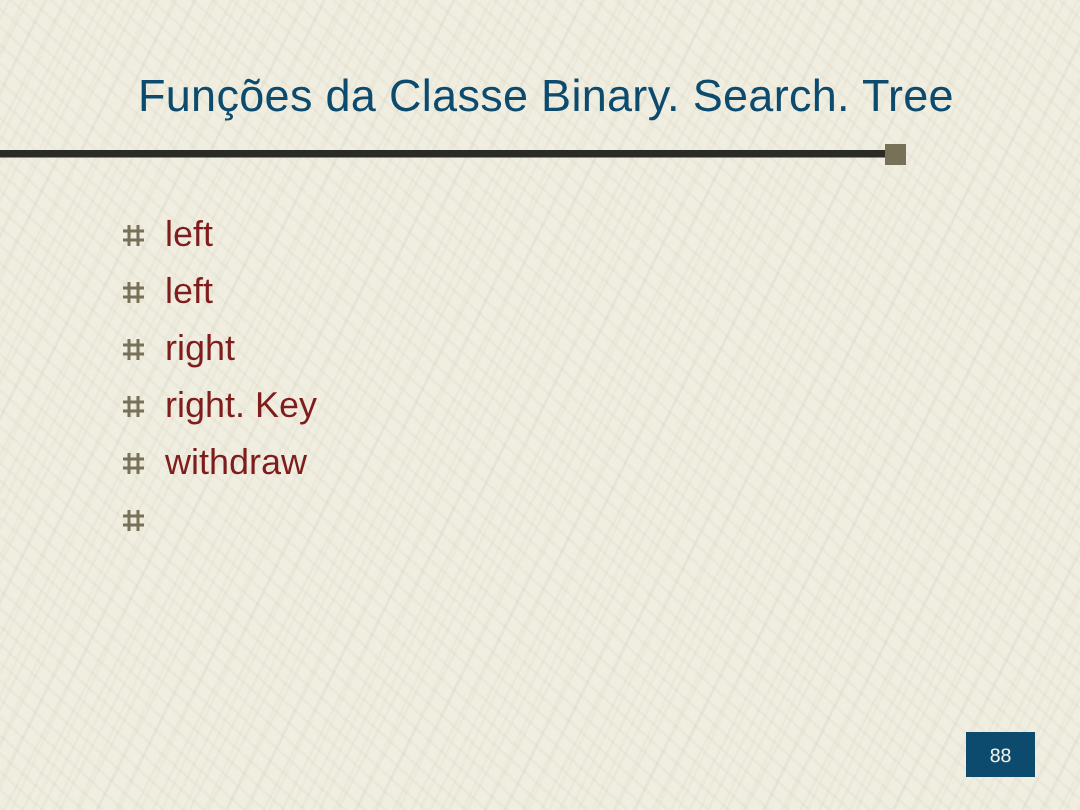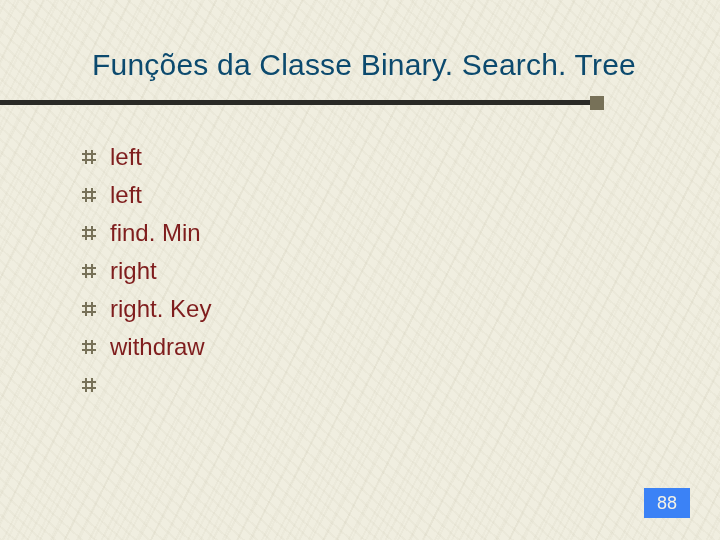--- a/index.html
+++ b/index.html
@@ -71,23 +71,23 @@
   .label {
     font-size: 24px;
     color: #7f1d1d;
   }
   .pagenum {
     position: absolute;
     right: 30px;
     bottom: 22px;
     width: 46px;
     height: 30px;
-    background: #3b82f6;
+    background: #0c4a6e;
     color: #f5f3e6;
-    font-size: 18px;
+    font-size: 13px;
     display: flex;
     align-items: center;
     justify-content: center;
   }
 </style>
 </head>
 <body>
 
 <div class="title">Funções da Classe Binary. Search. Tree</div>
 
@@ -116,31 +116,20 @@
       <svg viewBox="0 0 14 14" width="14" height="14">
         <rect x="0" y="3" width="14" height="2" fill="#777158"></rect>
         <rect x="0" y="9" width="14" height="2" fill="#777158"></rect>
         <rect x="3" y="0" width="2" height="14" fill="#777158"></rect>
         <rect x="9" y="0" width="2" height="14" fill="#777158"></rect>
       </svg>
     </span>
     <span class="label">left</span>
   </div>
 
-  <div class="item">
-    <span class="bullet">
-      <svg viewBox="0 0 14 14" width="14" height="14">
-        <rect x="0" y="3" width="14" height="2" fill="#777158"></rect>
-        <rect x="0" y="9" width="14" height="2" fill="#777158"></rect>
-        <rect x="3" y="0" width="2" height="14" fill="#777158"></rect>
-        <rect x="9" y="0" width="2" height="14" fill="#777158"></rect>
-      </svg>
-    </span>
-    <span class="label">find. Min</span>
-  </div>
 
   <div class="item">
     <span class="bullet">
       <svg viewBox="0 0 14 14" width="14" height="14">
         <rect x="0" y="3" width="14" height="2" fill="#777158"></rect>
         <rect x="0" y="9" width="14" height="2" fill="#777158"></rect>
         <rect x="3" y="0" width="2" height="14" fill="#777158"></rect>
         <rect x="9" y="0" width="2" height="14" fill="#777158"></rect>
       </svg>
     </span>

